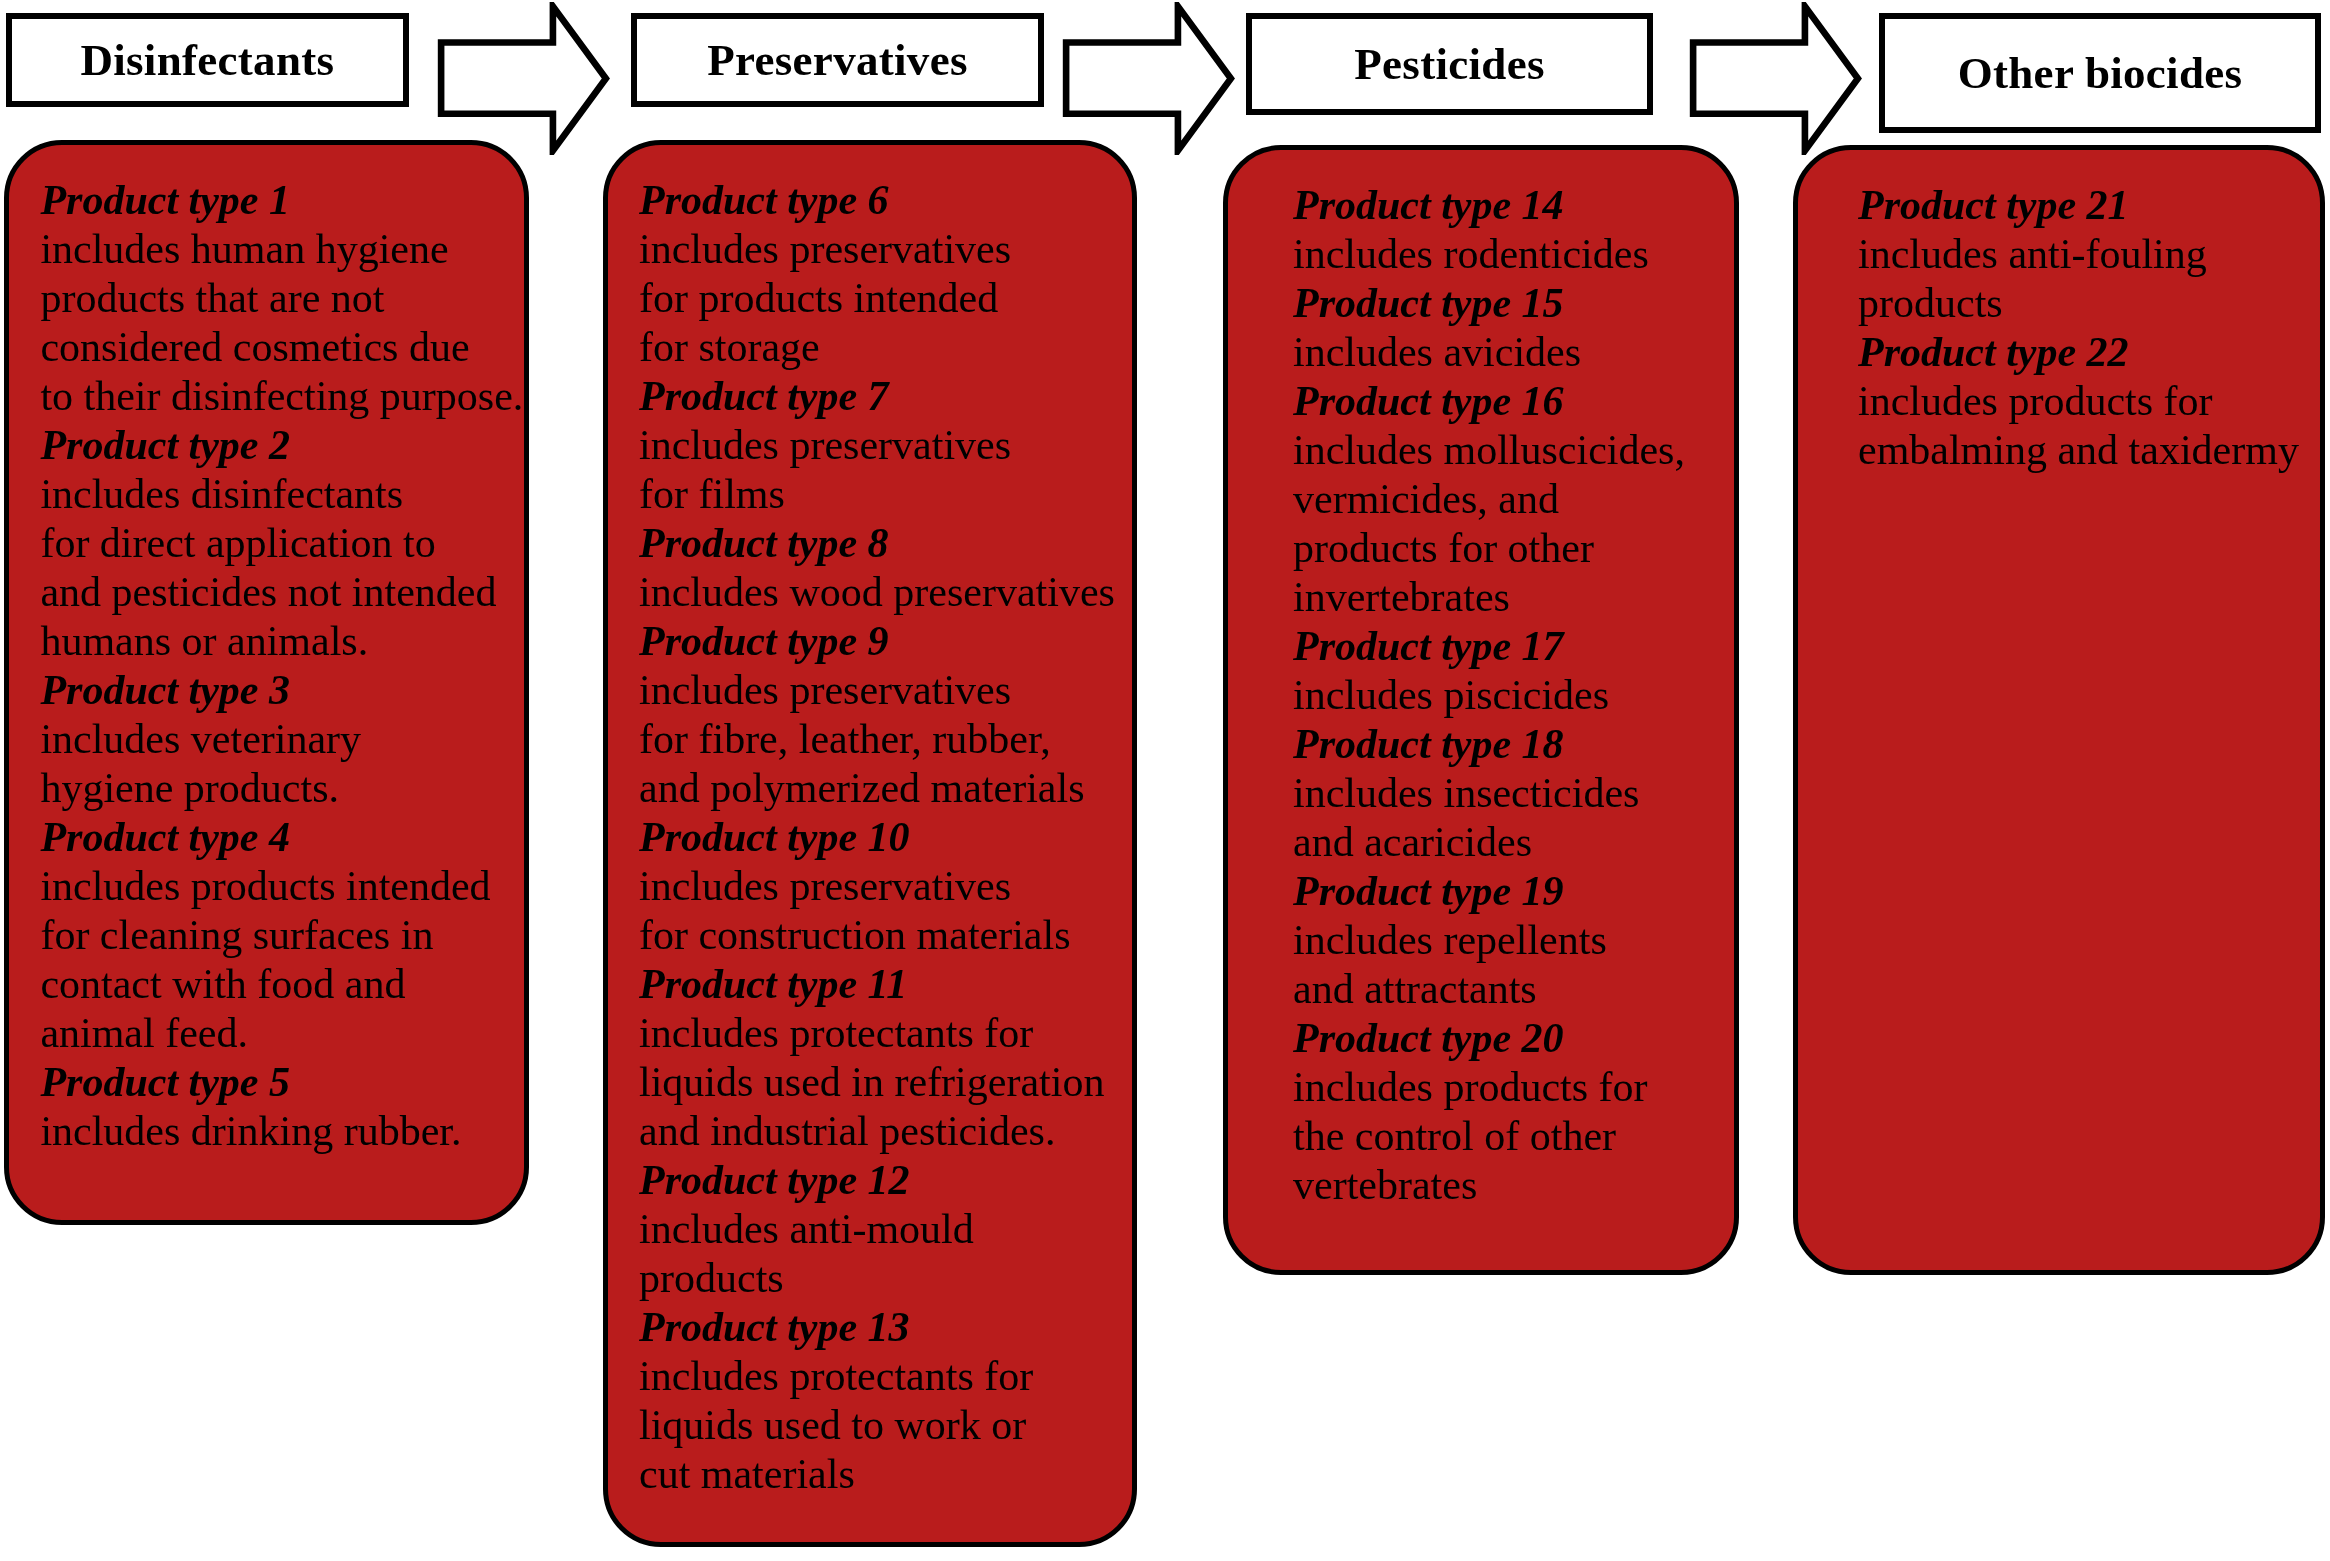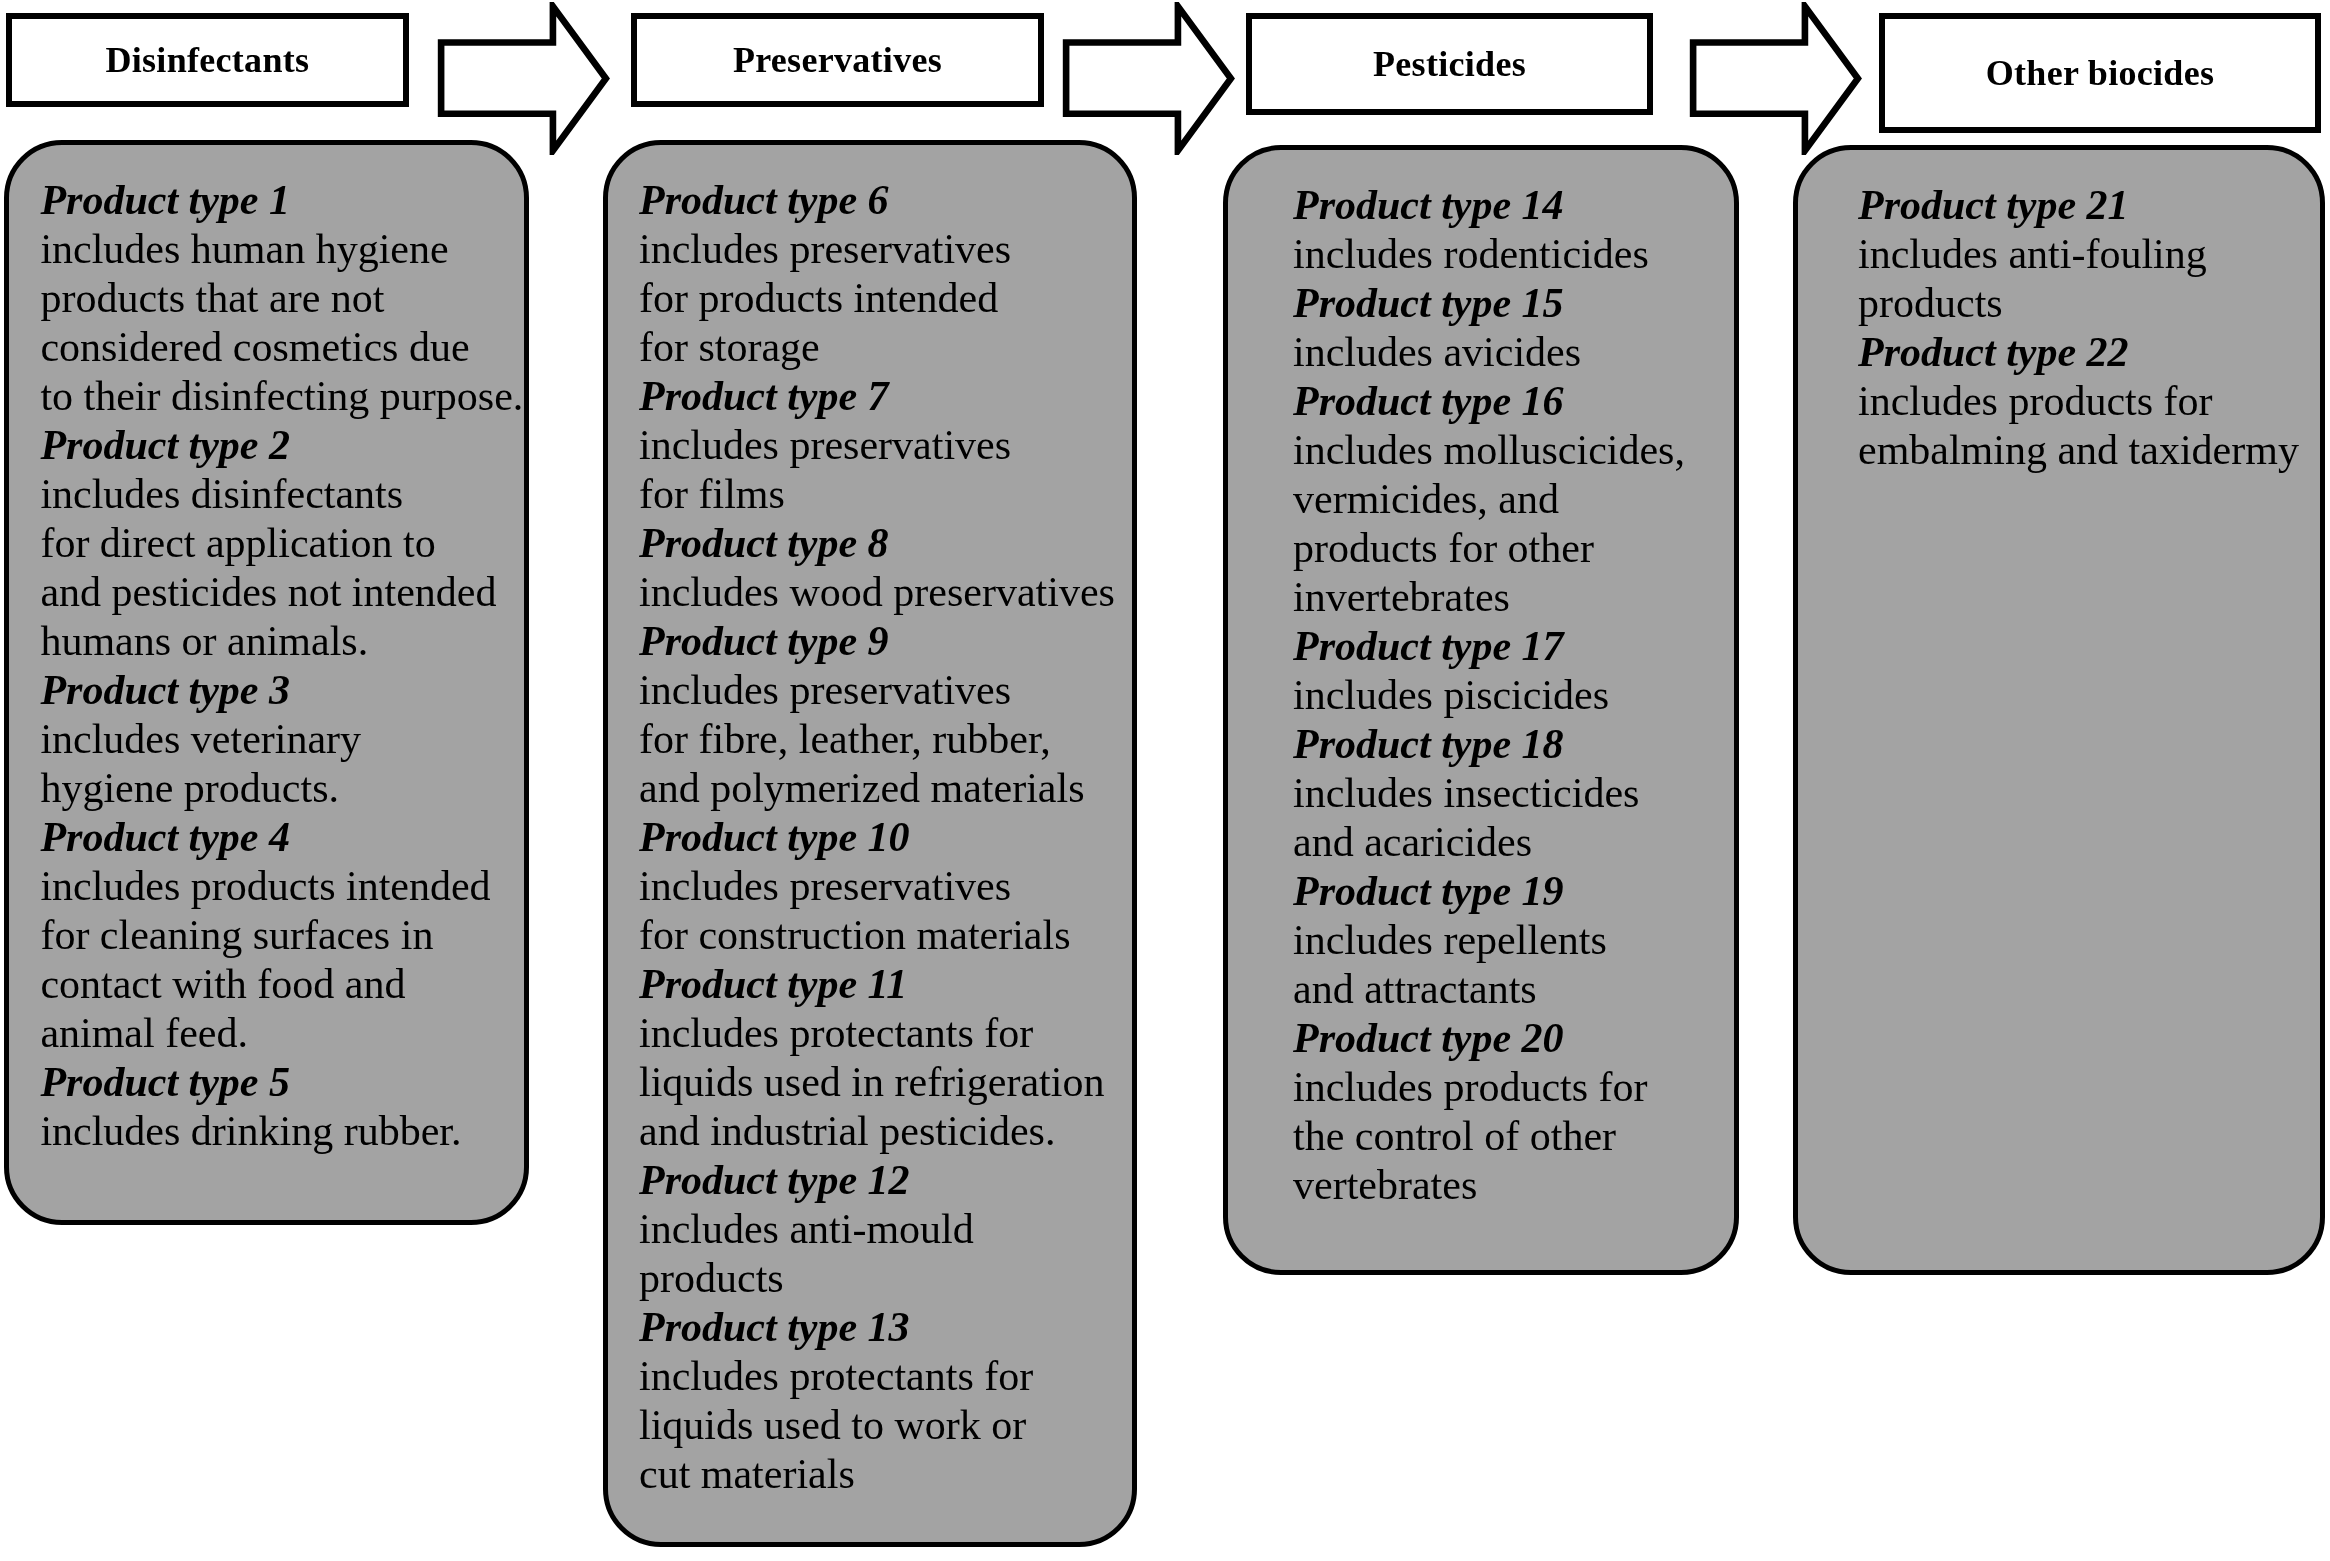--- a/index.html
+++ b/index.html
@@ -4,28 +4,28 @@
 <style>
   html,body{margin:0;padding:0;background:#fff;}
   body{width:2330px;height:1562px;position:relative;overflow:hidden;
        font-family:"Liberation Serif","DejaVu Serif",serif;color:#000;}
 
   .stage{position:absolute;left:0;top:0;width:2330px;height:1562px;}
 
   
   .hdr{position:absolute;border:6.6px solid #000;background:#fff;
        display:flex;align-items:center;justify-content:center;box-sizing:border-box;}
-  .hdr-label{font-weight:bold;font-size:36px;line-height:1;letter-spacing:0.3px;}
+  .hdr-label{font-weight:bold;font-size:45px;line-height:1;letter-spacing:0.3px;}
 
   
   .arrow{position:absolute;}
   .arrow svg{display:block;}
 
   
-  .card{position:absolute;border:5.9px solid #000;border-radius:58px;background:#a3a3a3;
+  .card{position:absolute;border:5.9px solid #000;border-radius:58px;background:#b91c1c;
         box-sizing:border-box;}
   .card-inner{position:absolute;left:0;top:0;right:0;}
   .ptitle{font-weight:bold;font-style:italic;font-size:42px;line-height:49px;
           white-space:nowrap;}
   .pdesc{font-size:42px;line-height:49px;}
   .pdesc div{white-space:nowrap;}
 
   
   #card1 .card-inner{padding:31px 0 0 31px;}
   #card2 .card-inner{padding:31px 0 0 31px;}

